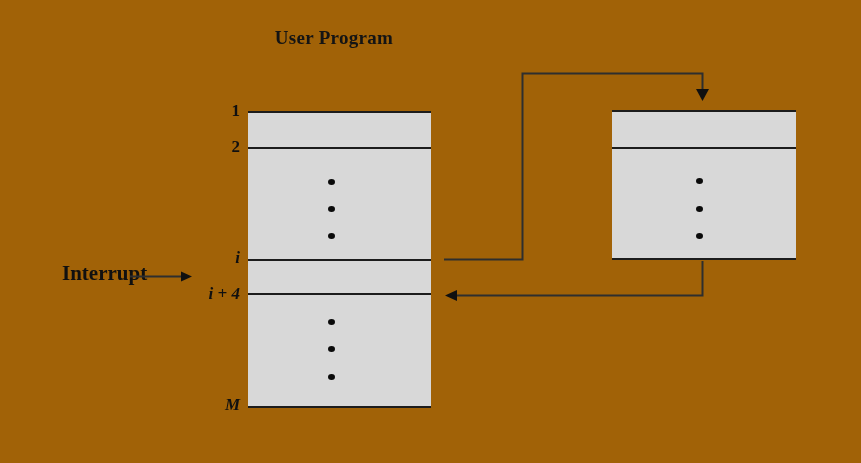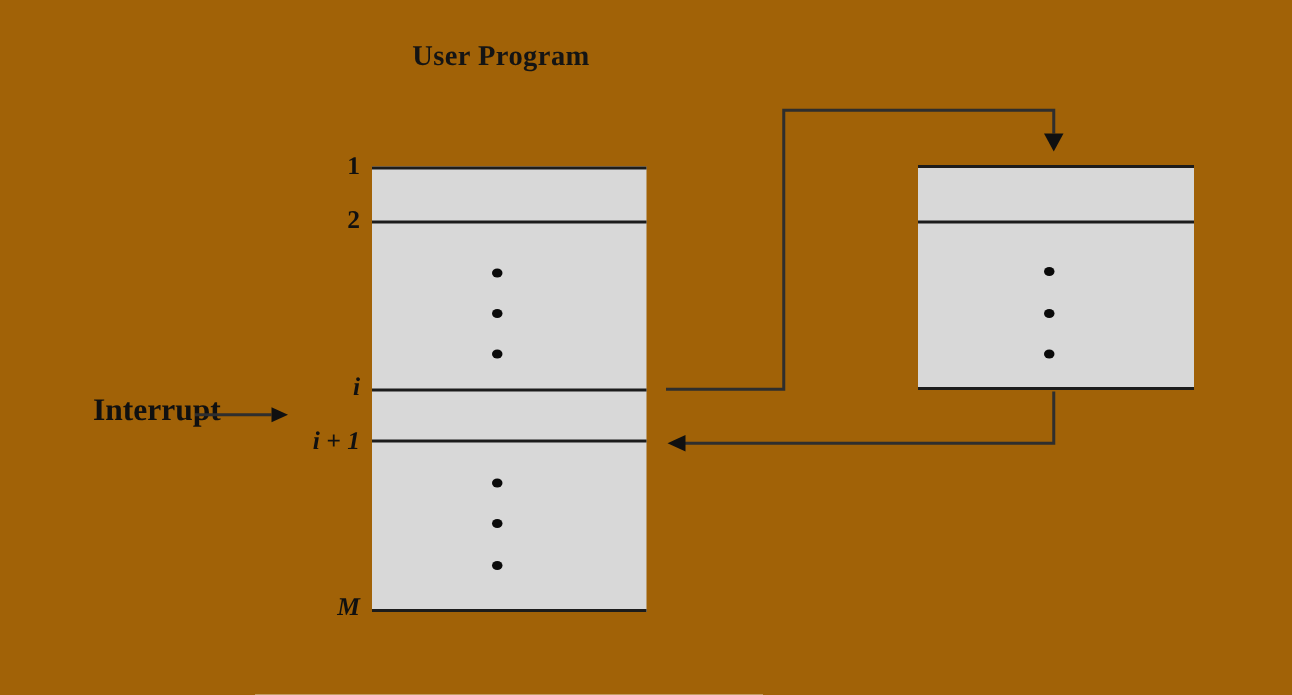--- a/index.html
+++ b/index.html
@@ -85,21 +85,21 @@
     <div class="hline" style="top:148px;"></div>
 
     <div class="dot" style="left:84px;top:68px;"></div>
     <div class="dot" style="left:84px;top:96px;"></div>
     <div class="dot" style="left:84px;top:123px;"></div>
   </div>
 
   <div class="row-label" style="top:101px;">1</div>
   <div class="row-label" style="top:137px;">2</div>
   <div class="row-label it" style="top:248px;">i</div>
-  <div class="row-label it" style="top:284px;">i + 1</div>
+  <div class="row-label it" style="top:284px;">i + 4</div>
   <div class="row-label it" style="top:395px;">M</div>
 
   <div class="annot">
     <div>Interrupt</div>
   </div>
 
   <svg class="arrows" viewBox="0 0 861 463" xmlns="http://www.w3.org/2000/svg">
 
     <path d="M130 276.5 L181 276.5"></path>
     <polygon points="181,271.5 181,281.5 192,276.5"></polygon>

